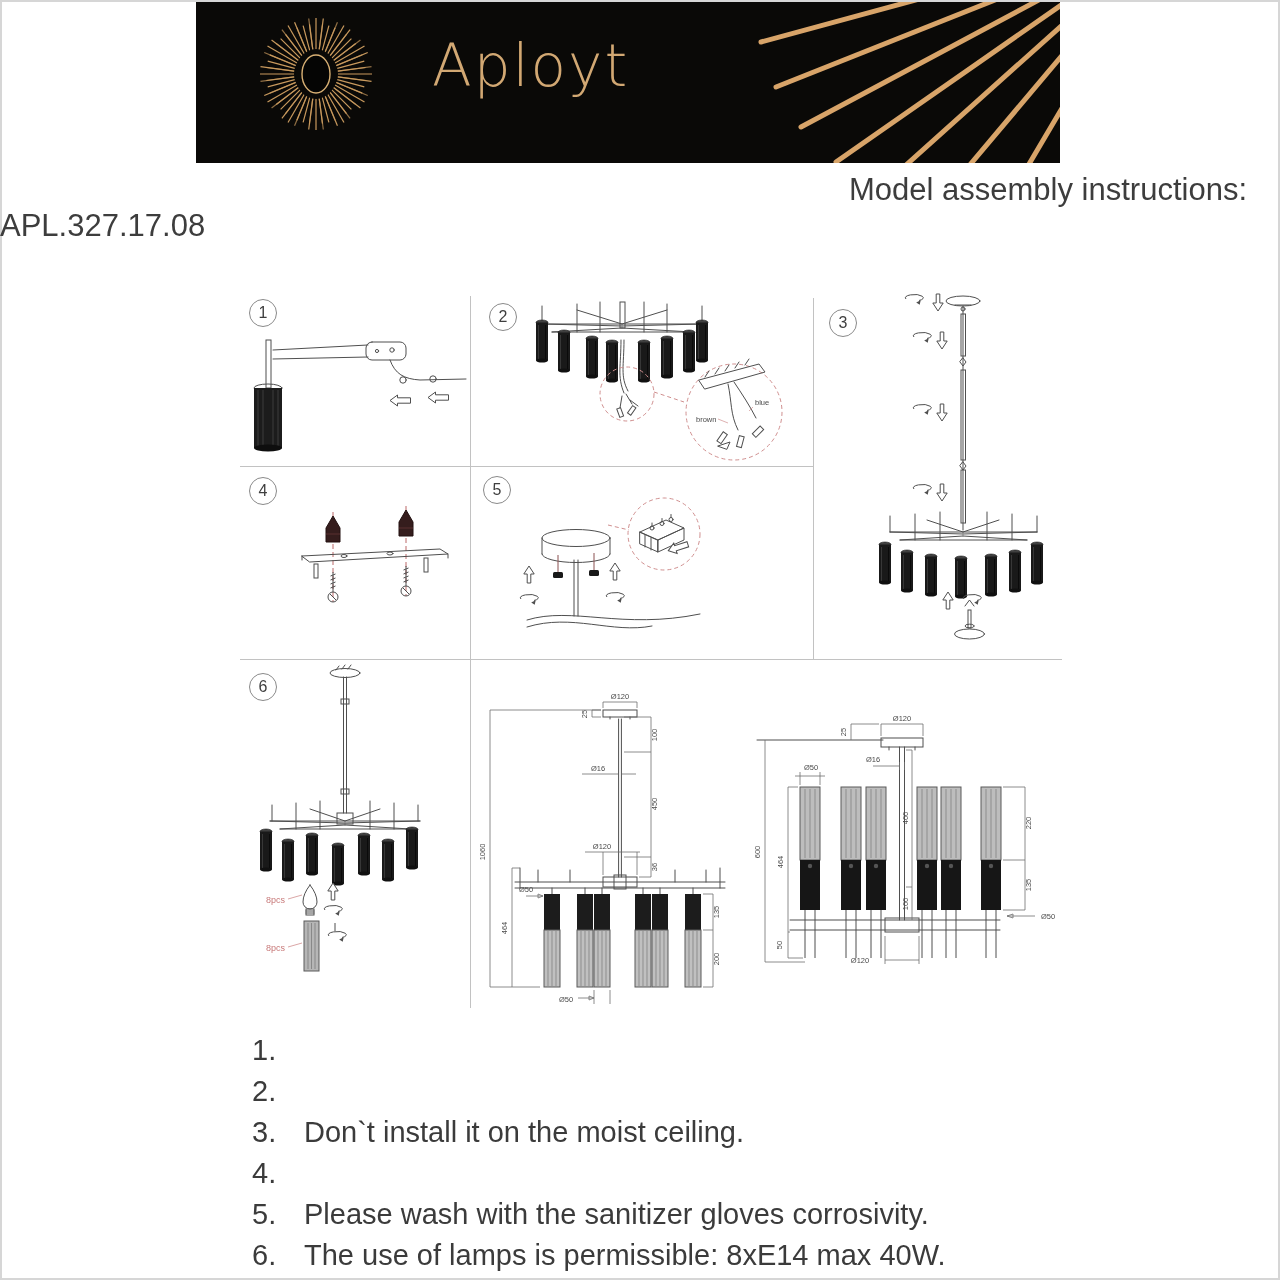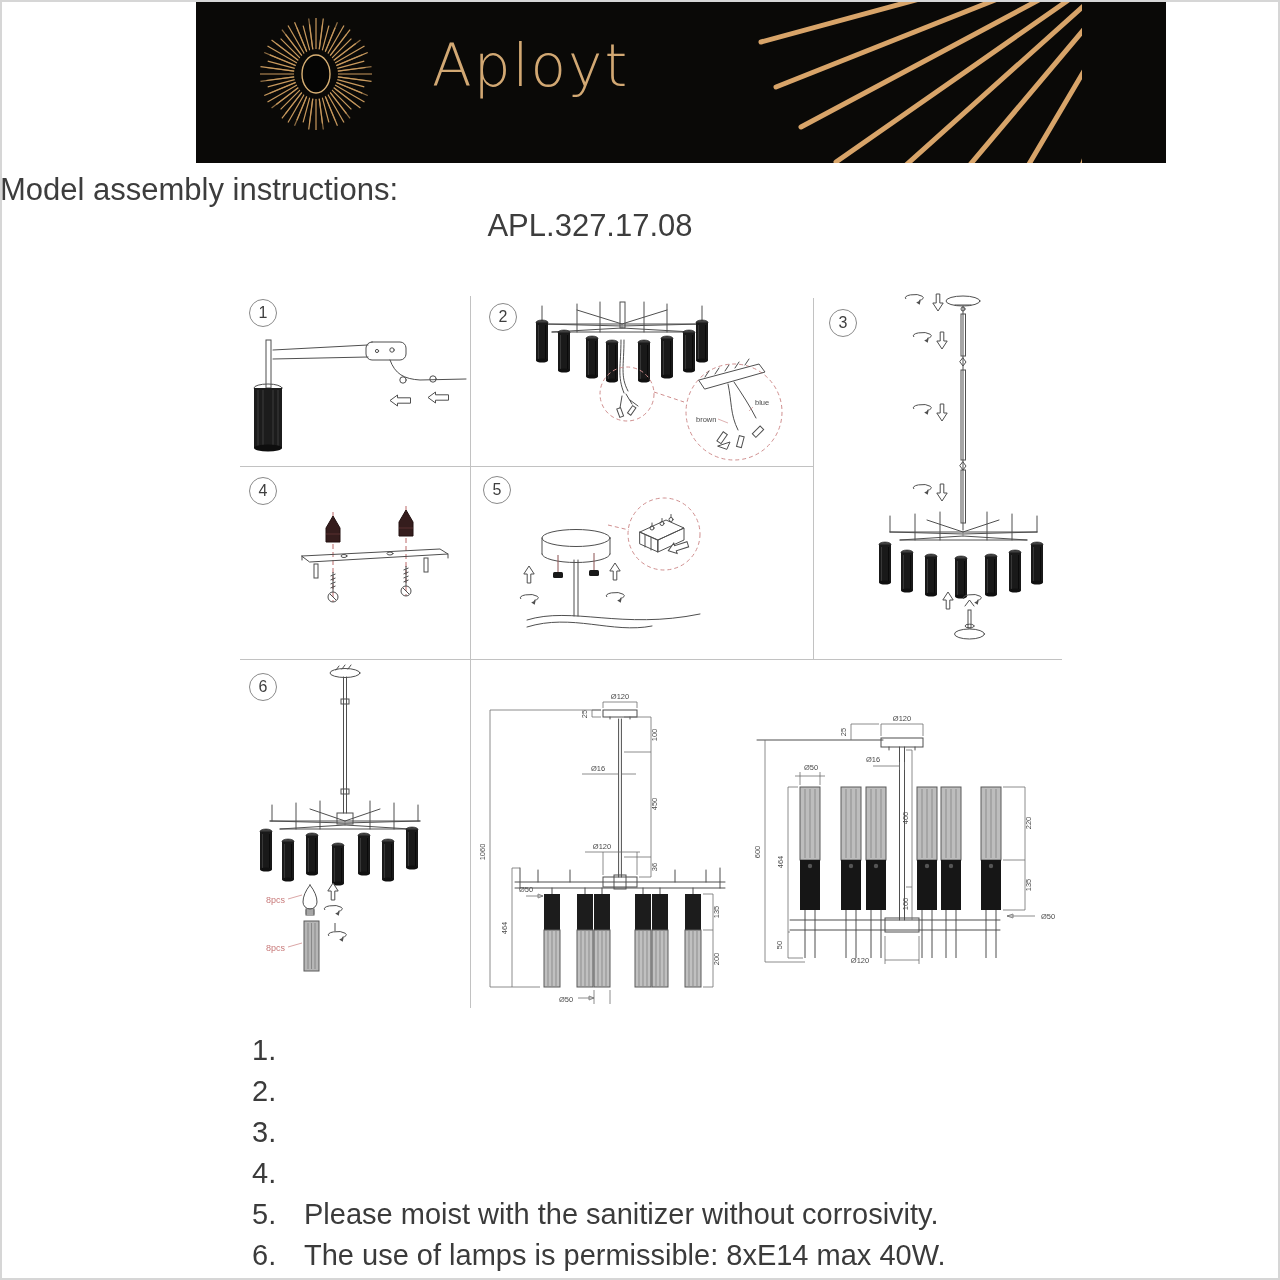--- a/index.html
+++ b/index.html
@@ -1,24 +1,24 @@
 <!DOCTYPE html>
 <html><head>
 <meta charset="utf-8">
 <style>
   html,body{margin:0;padding:0;background:#ffffff;}
   .sheet{position:relative;width:1280px;height:1280px;background:#ffffff;overflow:hidden;
          box-shadow:inset 0 0 0 2px #d6d6d6;font-family:"Liberation Sans",sans-serif;}
   
-  .banner{position:absolute;left:196px;top:2px;width:970px;height:161px;background:#0a0907;overflow:hidden;}
+  .banner{position:absolute;left:196px;top:2px;width:864px;height:161px;background:#0a0907;overflow:hidden;}
   .brand{position:absolute;left:236px;top:30px;color:#d2a873;font-size:58px;font-weight:300;
          letter-spacing:2px;font-family:"DejaVu Sans",sans-serif;}
   
-  .title1{position:absolute;left:0;top:172px;width:1247px;text-align:left;font-size:31px;color:#3d3d3d;}
-  .title2{position:absolute;left:0;top:208px;width:1100px;text-align:center;font-size:31px;color:#3d3d3d;margin-left:40px;}
+  .title1{position:absolute;left:0;top:172px;width:1247px;text-align:right;font-size:31px;color:#3d3d3d;}
+  .title2{position:absolute;left:0;top:208px;width:1100px;text-align:left;font-size:31px;color:#3d3d3d;}
   
   .gl{position:absolute;background:#c2c2c2;}
   
   .stepnum{position:absolute;width:26px;height:26px;border:1.3px solid #8a8a8a;border-radius:50%;
            color:#3f3f3f;font-size:16px;line-height:26px;text-align:center;background:#fff;}
   .panel{position:absolute;}
   
   g.ln *{stroke:#4f4f4f;fill:none;stroke-width:1;stroke-linecap:round;}
   g.dim line, g.dim path{stroke:#6e6e6e;stroke-width:.8;fill:none;}
   g.dim text{fill:#4a4a4a;font-size:7.5px;font-family:"Liberation Sans",sans-serif;stroke:none;}
@@ -606,27 +606,28 @@
 
   <div class="ins">
     <div class="row">
       <span class="n">1.</span>
     </div>
     <div class="row">
       <span class="n">2.</span>
     </div>
     <div class="row">
       <span class="n">3.</span>
+      <span class="t">Don`t install it on the moist ceiling.</span>
     </div>
     <div class="row">
       <span class="n">4.</span>
     </div>
     <div class="row">
       <span class="n">5.</span>
-      <span class="t">Please moist with the sanitizer without corrosivity.</span>
+      <span class="t">Please wash with the sanitizer gloves corrosivity.</span>
     </div>
     <div class="row">
       <span class="n">6.</span>
       <span class="t">The use of lamps is permissible: 8xE14 max 40W.</span>
     </div>
   </div>
 
 </div>
 
 </body></html>

